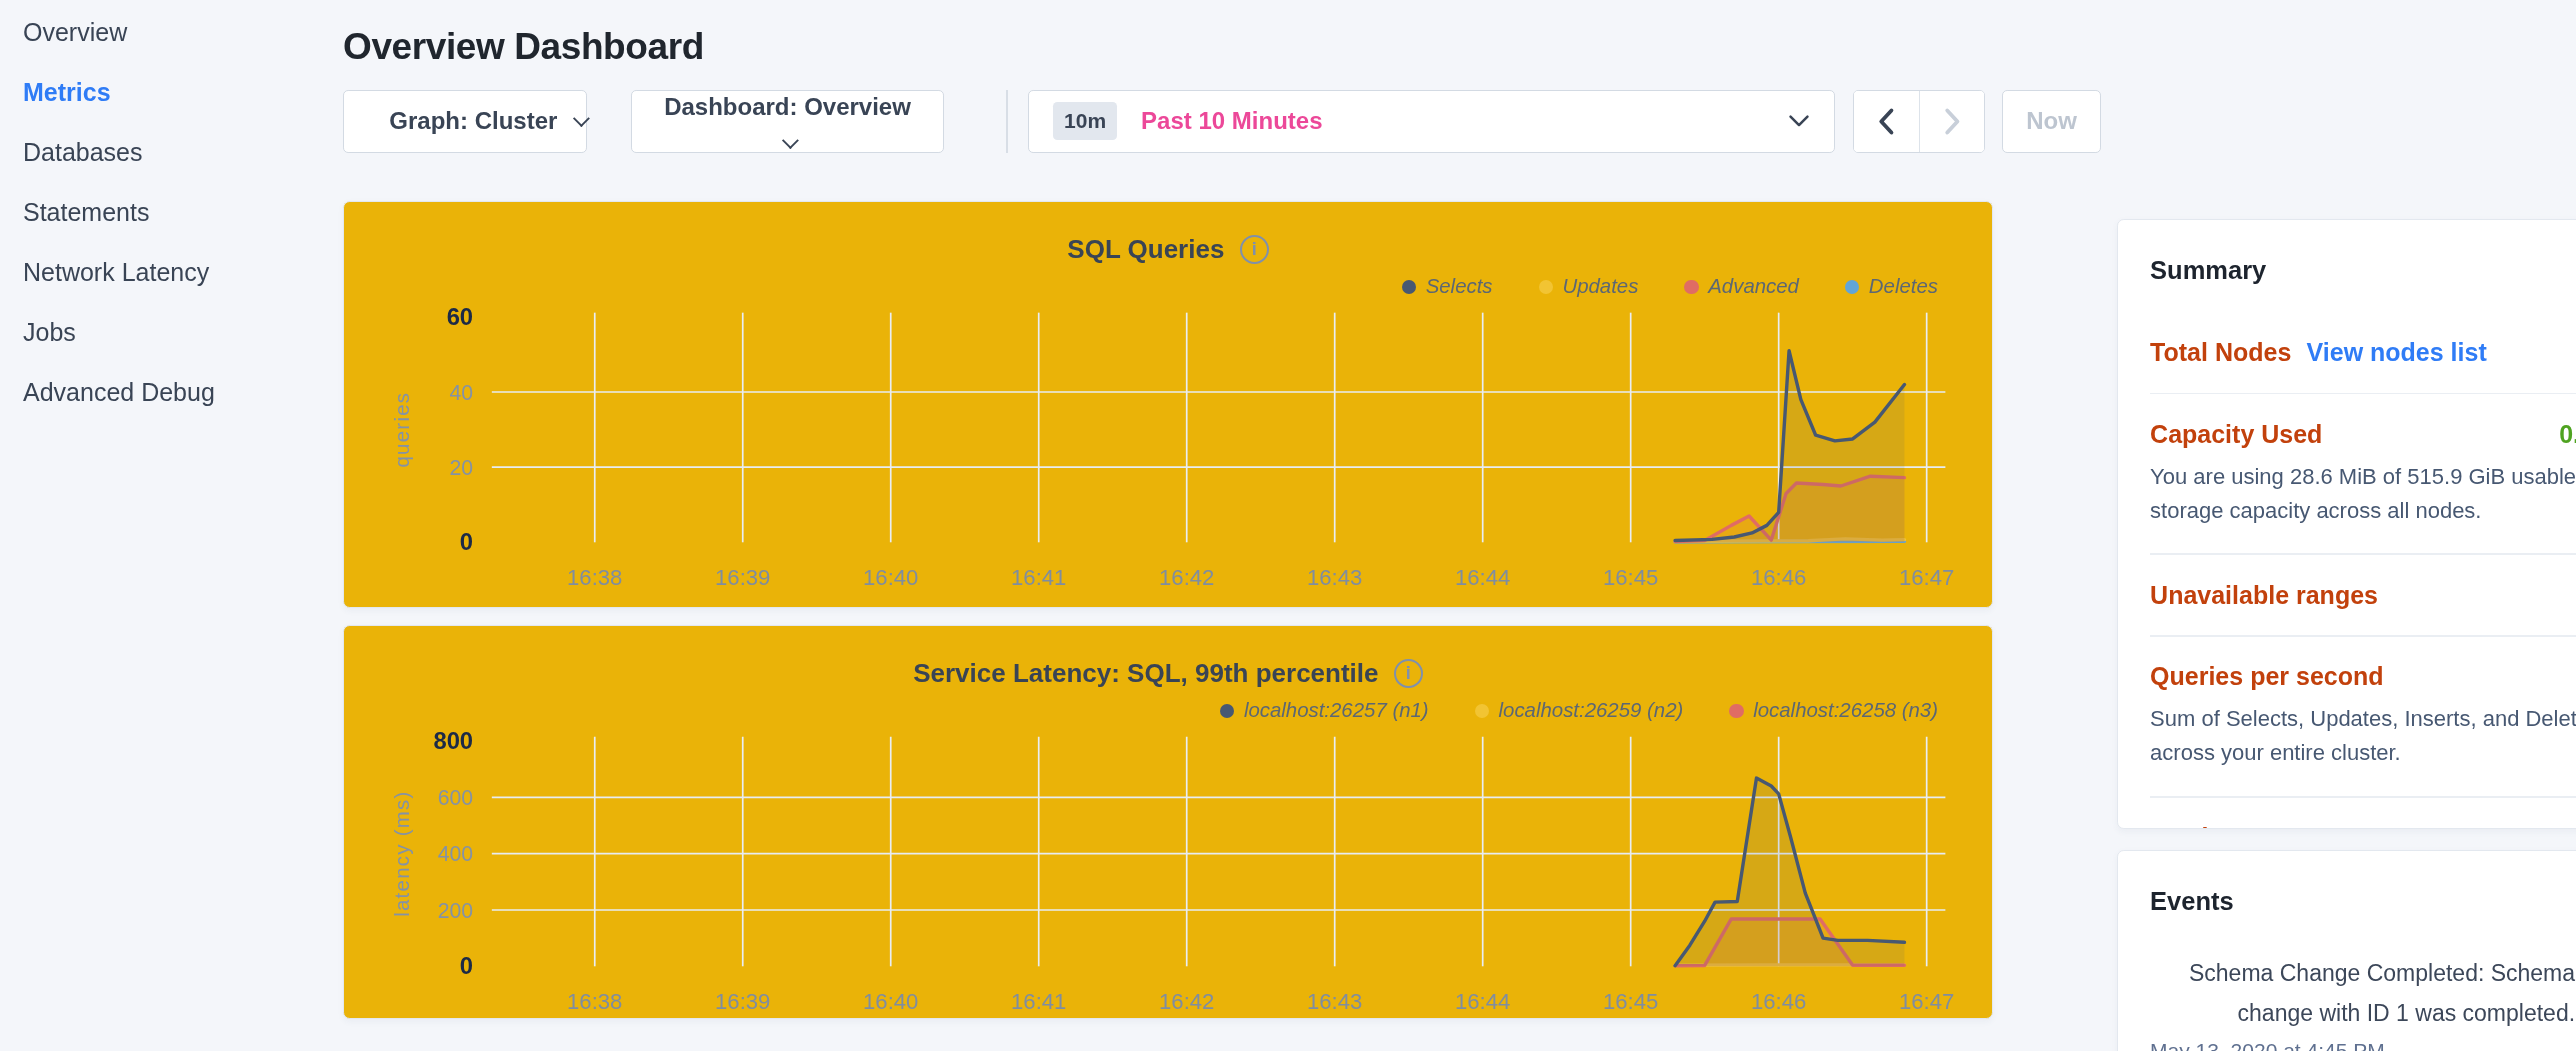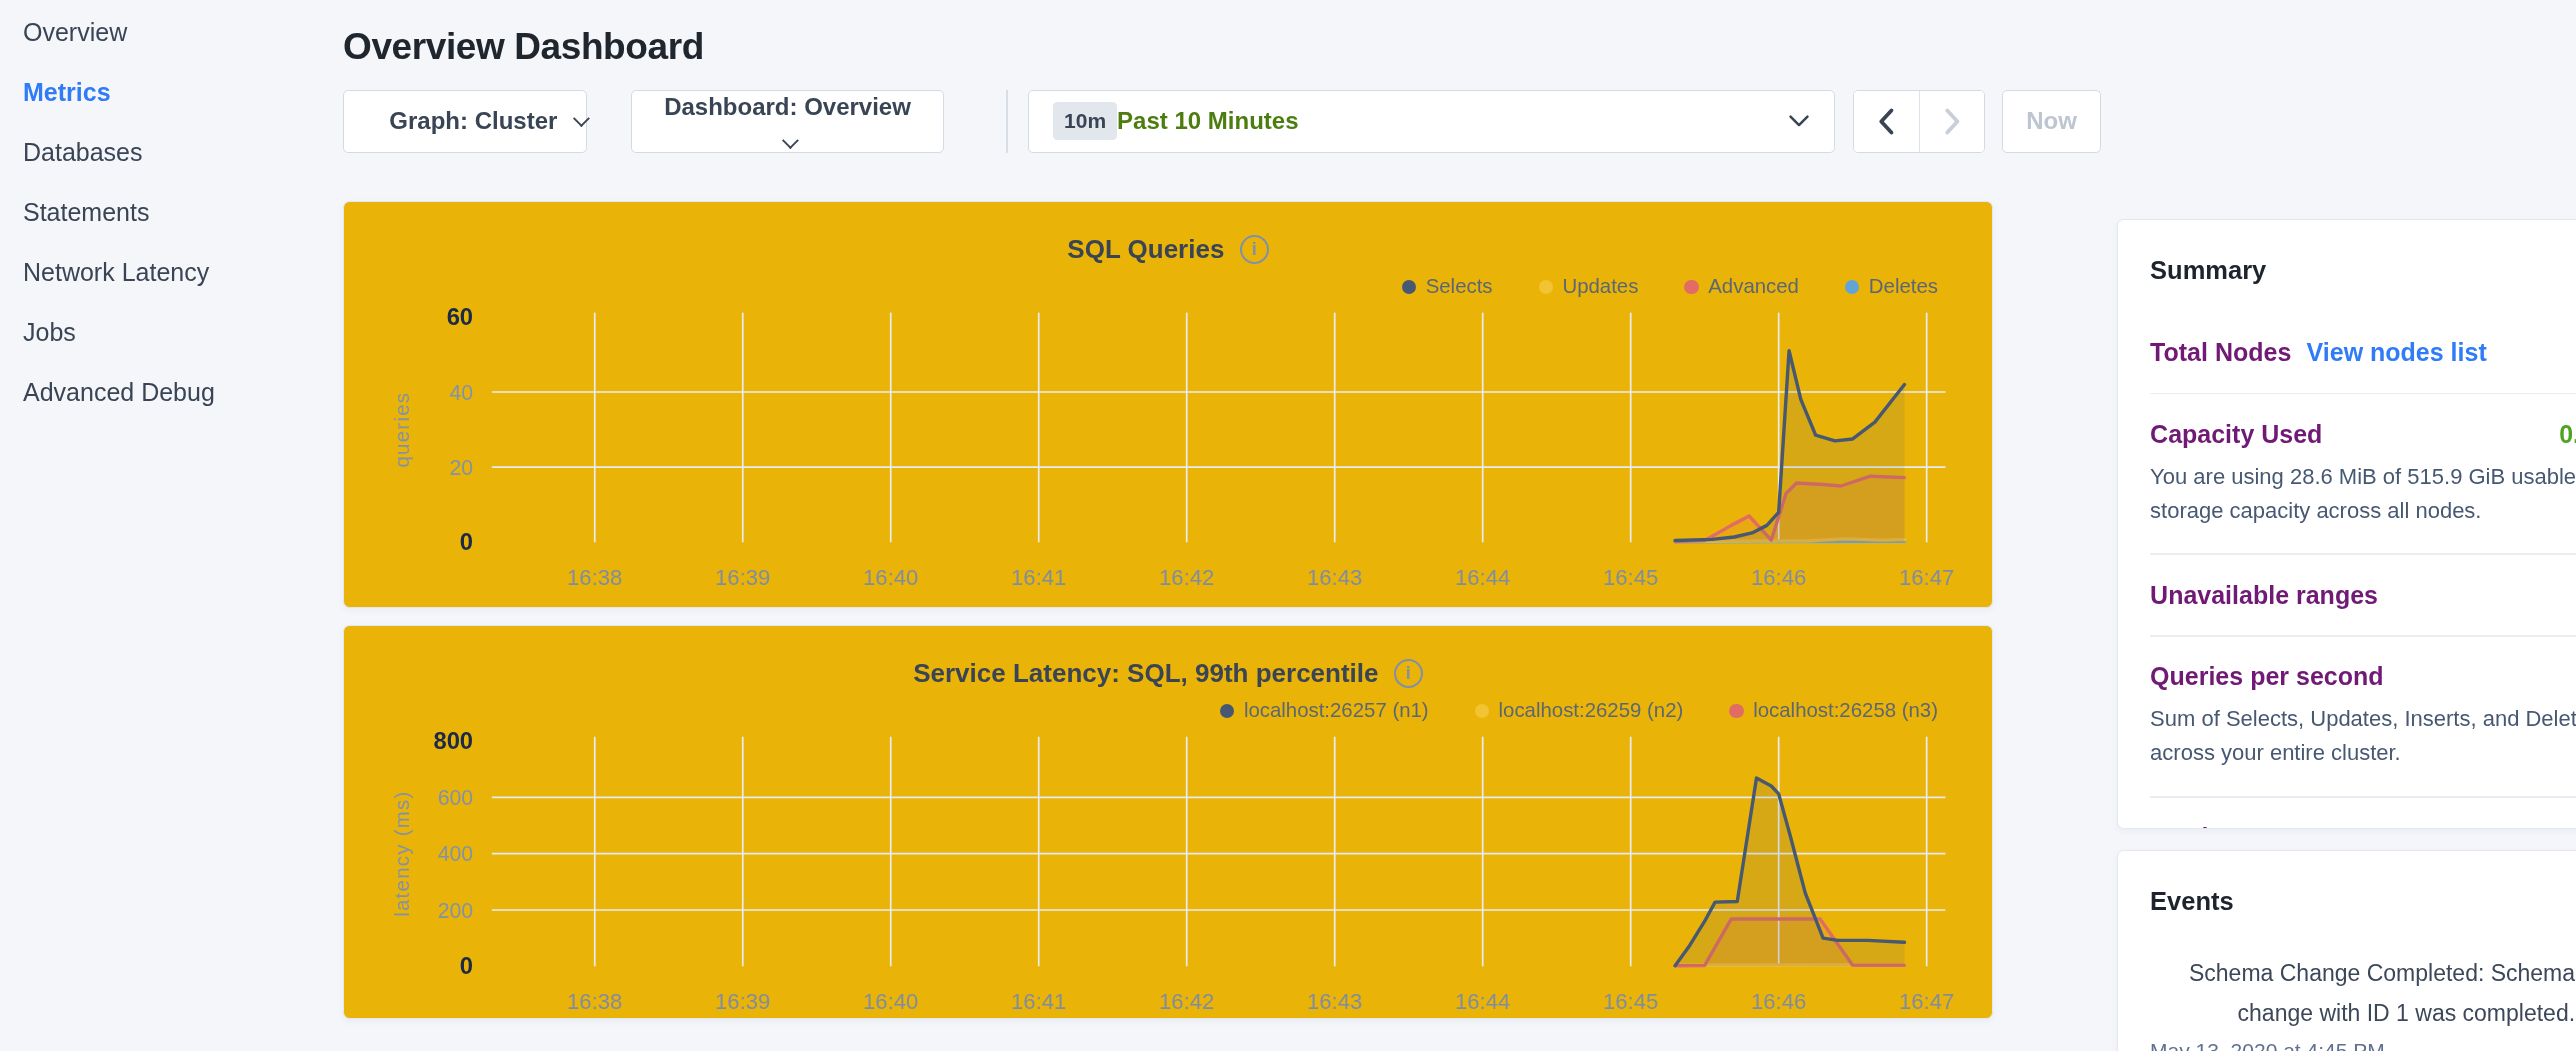--- a/index.html
+++ b/index.html
@@ -21,53 +21,53 @@
     display:flex; align-items:center; justify-content:center; gap:15.3px;
     font-family:inherit; font-size:24px; font-weight:700; color:#394455; cursor:pointer; }
   #graph-btn { width:244px;padding-left:44px; }
   #dash-btn { width:313px; margin-left:44px;flex-direction:column; }
   .chev { width:12px; height:12px; border-right:2.6px solid #394455; border-bottom:2.6px solid #394455;
     transform:rotate(45deg) translateY(-3.4px); }
   .vdivider { width:1.7px; height:63px; background:#d8dee6; margin-left:62px; }
   .timebox { margin-left:20.4px; width:807px; height:63px; background:#fff; border:1.7px solid #d3dae3;
     border-radius:5.1px; display:flex; align-items:center; padding:0 24px; cursor:pointer; }
   .badge { background:#e2e7ee; border-radius:4.3px; padding:6.8px 11px; font-size:21px; font-weight:700; color:#394455; }
-  .time-label { font-size:24px; font-weight:700; color:#4d7c0f; }
+  .time-label { margin-left:24px; font-size:24px; font-weight:700; color:#ec4899; }
   .caret { margin-left:auto; display:flex; }
   .arrow-group { margin-left:18px; display:flex; height:63px; border:1.7px solid #d3dae3; border-radius:5.1px; background:#fff; overflow:hidden; }
   .arrow-btn { width:65px; border:none; background:#fff; display:flex; align-items:center; justify-content:center; cursor:pointer; }
   .arrow-btn + .arrow-btn { border-left:1.7px solid #dde3ea; }
   .now-btn { margin-left:17px; width:99px; height:63px; background:#fff; border:1.7px solid #d3dae3; border-radius:5.1px;
     font-family:inherit; font-size:24px; font-weight:700; color:#bdc5d0; cursor:default; }
 
   
   .chart-card { margin-top:48px; width:1650px; background:#eab308; border:1.7px solid #e3e8ef; border-radius:6.8px;
     box-shadow:0 2.6px 6.8px rgba(56,76,108,0.05); overflow:hidden; position:relative; }
   #chart-card-0 { height:407px; }
   #chart-card-1 { margin-top:17px; height:394px; }
   .chart-title-row { display:flex; justify-content:center; align-items:center; gap:15.3px; margin-top:31px; height:34px; }
   .chart-title { font-size:26px; font-weight:700; color:#394455; }
   .info-icon { width:29px; height:29px; border:2.1px solid #8090ab; border-radius:50%; color:#8090ab;
     display:flex; align-items:center; justify-content:center; font-size:18px; font-weight:700; cursor:pointer; }
   .info-icon::before { content:"i"; }
-  .legend-row { display:flex; justify-content:flex-end; align-items:center; gap:46px; margin:6.8px 54px 0 0; height:27px; }
+  .legend-row { display:flex; justify-content:flex-end; align-items:center; gap:46px; margin:6.8px 54px 0 0; height:27px;font-style:italic; }
   .legend-item { display:flex; align-items:center; gap:9.4px; font-size:20.4px; color:#5c6774; cursor:pointer; }
   .legend-dot { width:14.5px; height:14.5px; border-radius:50%; background:#999; }
   svg.plot { display:block; margin:3.4px auto 0; width:1616px; height:298px; }
 
   
   .right { flex:0 0 546px; margin-left:16px; padding-top:219px; }
   .panel { background:#fff; border:1.7px solid #e3e8ef; border-radius:6.8px; box-shadow:0 2.6px 6.8px rgba(56,76,108,0.05);
     padding:0 32px; overflow:hidden; }
   #summary-panel { height:610px; }
   #events-panel { margin-top:21px; height:281px; }
   .panel-title { margin-top:36px; text-align:left; font-size:25.5px; font-weight:700; color:#1d242e; }
   .srow { display:flex; align-items:baseline; margin-top:53px; }
   .srow.tight { margin-top:25.5px; }
-  .srow-label { font-size:25px; font-weight:700; color:#701a75; }
+  .srow-label { font-size:25px; font-weight:700; color:#c2410c; }
   .srow-link { margin-left:15.3px; font-size:25px; font-weight:700; color:#2f7cf6; text-decoration:none; cursor:pointer; }
   .srow-value { margin-left:auto; font-size:25px; font-weight:700; color:#4fa321; }
   .sdesc { margin-top:11px; font-size:22px; color:#475872; line-height:1.55; }
   .sdivider { height:1.7px; background:#eaeef3; margin-top:25.5px; }
   .event-text { margin-top:37px; max-width:425px; font-size:23px; color:#3c4759; line-height:1.75;text-align:right; }
   .event-time { margin-top:5.1px; font-size:21px; color:#5f7090; }
 </style>
 </head>
 <body>
 

